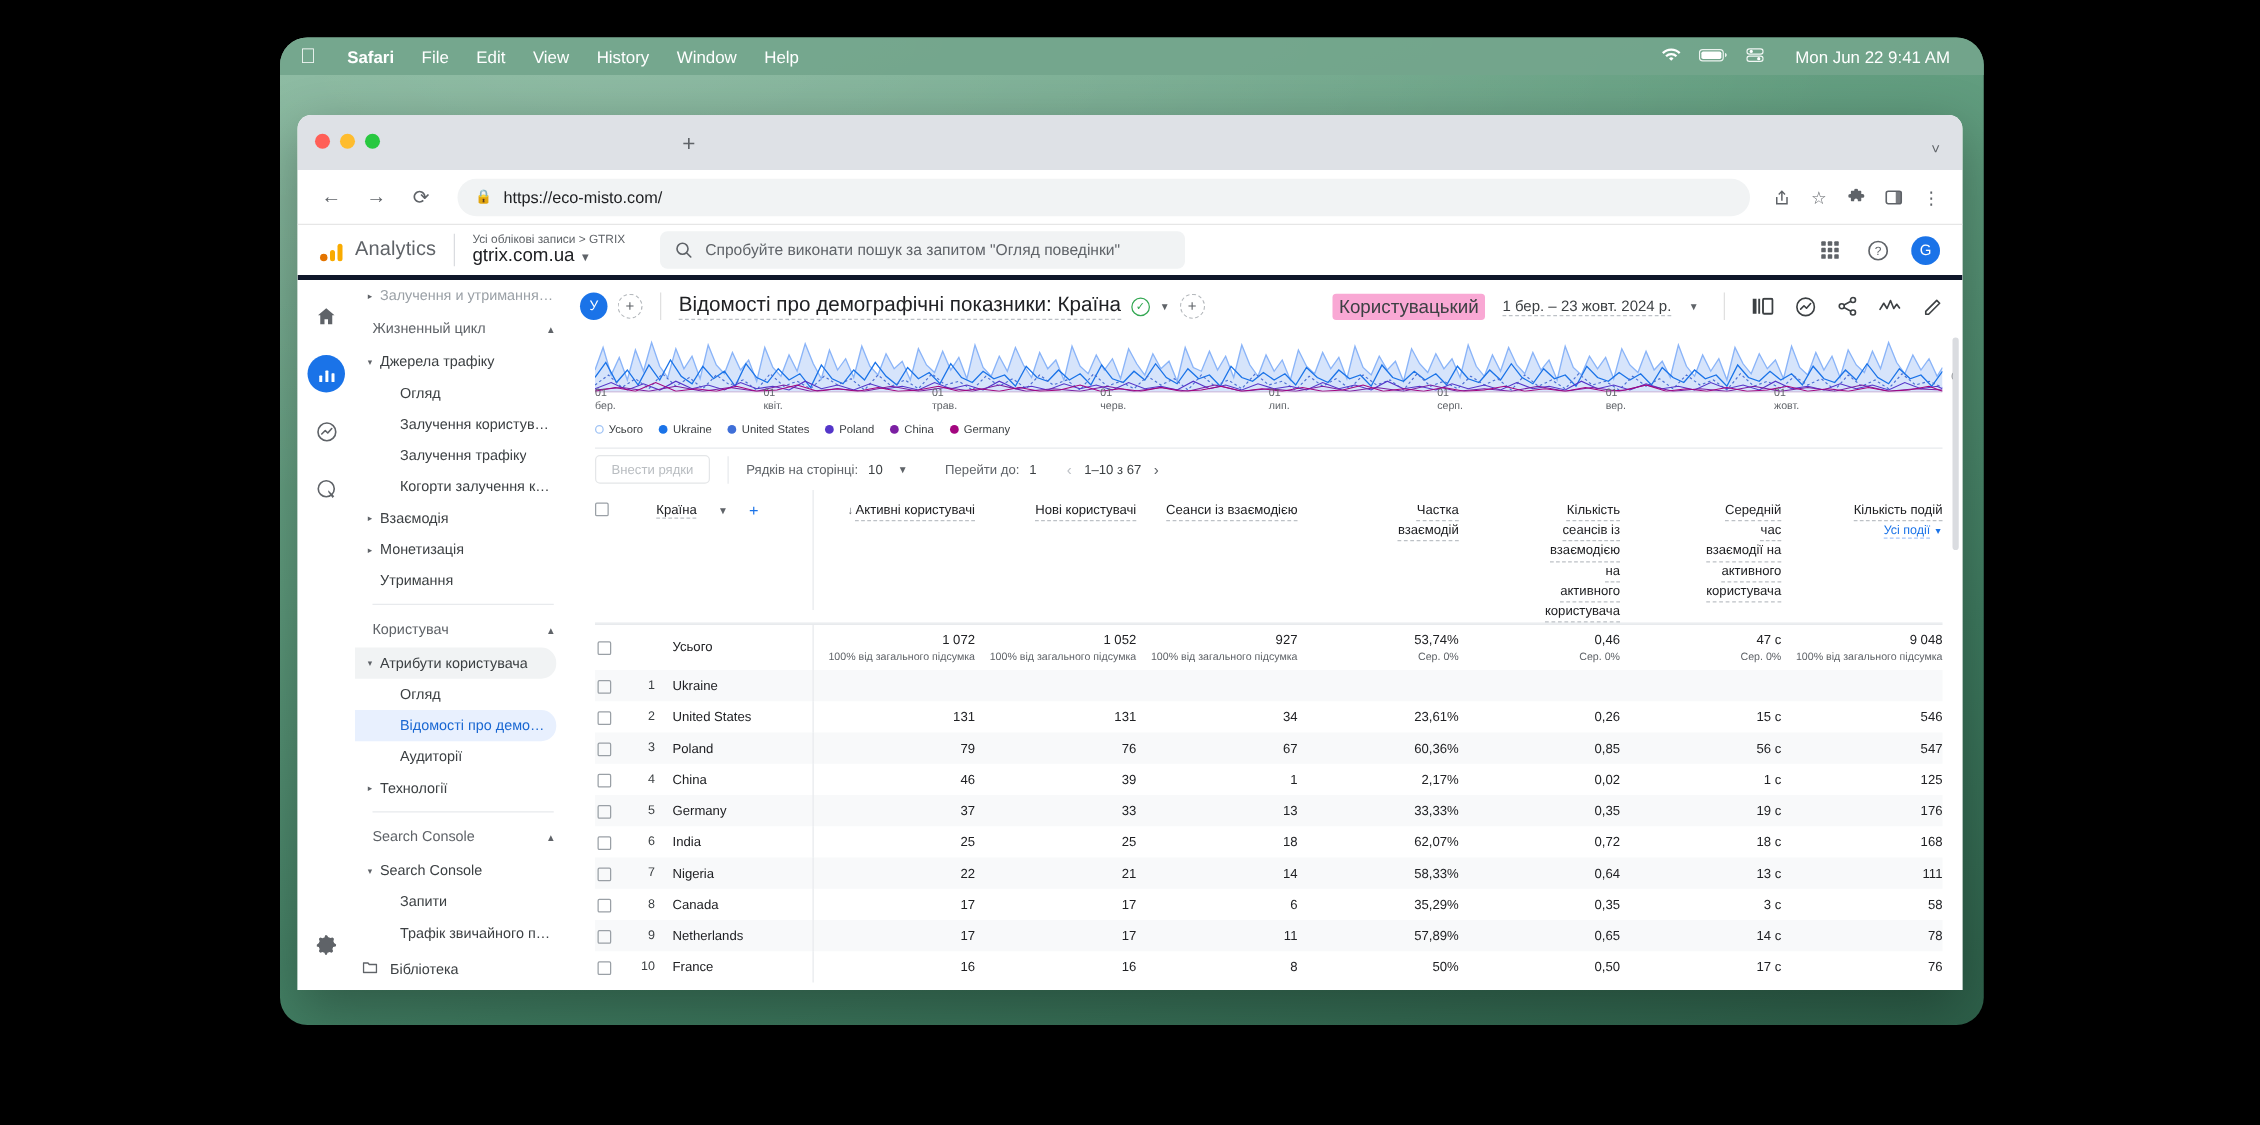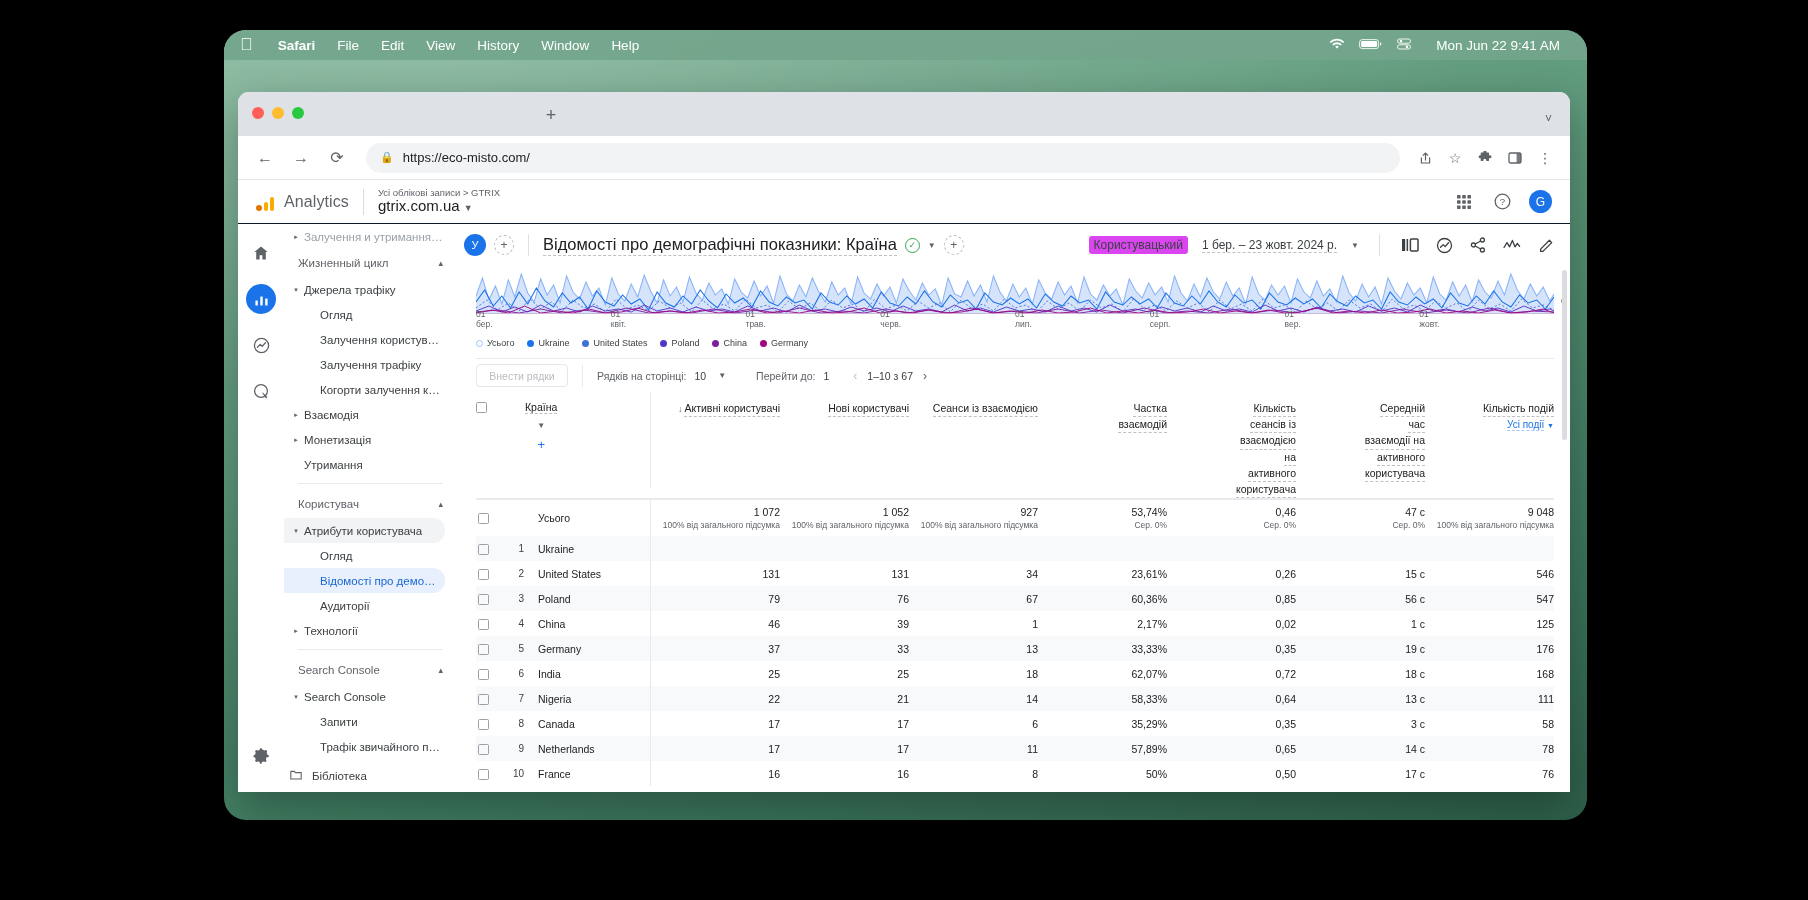--- a/index.html
+++ b/index.html
@@ -85,21 +85,21 @@
     font-size: 13px; color: #202124;
     margin: 0 8px;
   }
   .lock { font-size: 11px; color:#5f6368;}
   .omn-ic { width:26px;height:26px;display:flex;align-items:center;justify-content:center;
             color:#5f6368;font-size:14px; margin-left: 4px;}
 
   
   #ga-top {
     height: 44px; background:#fff; display:flex; align-items:center; padding: 0 14px;
-    border-bottom: 1px solid #0f172a;
+    border-bottom: 4px solid #0f172a;
   }
   .ga-logo { display:flex; align-items:flex-end; gap:2px; height:18px; margin-right:10px; margin-left:4px;}
   .ga-bar { width:4px; border-radius:2px; }
   .ga-bar.b1{height:9px;background:#f9ab00;}
   .ga-bar.b2{height:14px;background:#f9ab00;}
   .ga-bar.b3{height:6px;background:#e37400;border-radius:50%;width:6px;height:6px;}
   .ga-word { font-size:16px; color:#5f6368; letter-spacing:.1px; }
   .ga-div { width:1px;height:26px;background:#dadce0;margin:0 14px;}
   .acct-wrap{ display:flex; flex-direction:column; justify-content:center; line-height:1.1;}
   .acct-bread{ font-size:9.5px; color:#5f6368; }
@@ -159,21 +159,21 @@
   .rh-badge{ width:22px;height:22px;border-radius:50%;background:#1a73e8;color:#fff;font-size:11px;
              display:flex;align-items:center;justify-content:center;}
   .rh-plus{ width:20px;height:20px;border-radius:50%;border:1px dashed #b5b9bd;color:#5f6368;
             font-size:12px;display:flex;align-items:center;justify-content:center;}
   .rh-sep{ width:1px;height:22px;background:#e0e0e0;margin:0 6px;}
   .rh-title{ font-size:16.5px; color:#202124; border-bottom:1px dashed #bdc1c6; padding-bottom:1px;}
   .rh-check{ width:15px;height:15px;border-radius:50%;border:1.4px solid #34a853;color:#34a853;
              font-size:9px; display:flex;align-items:center;justify-content:center;}
   .rh-car{ font-size:8px;color:#5f6368;}
   .rh-right{ margin-left:auto; display:flex; align-items:center; gap: 14px;}
-  .rh-chip{ font-size:12px; color:#3c4043; background:#d946ef; border-radius:3px; padding:2px 5px;}
+  .rh-chip{ font-size:15px; color:#3c4043; background:#f9a8d4; border-radius:3px; padding:2px 5px;}
   .rh-date{ font-size:12px; color:#3c4043; border-bottom:1px dashed #bdc1c6;}
   .rh-ic{ color:#5f6368; font-size:14px; width:20px;height:20px;display:flex;align-items:center;
           justify-content:center;}
 
   
   #chart-wrap{ position:relative; padding: 0 16px 0 22px; height: 70px; }
   #chart-svg{ display:block; width:100%; height: 48px; }
   .axis-row{ display:flex; position:relative; height: 24px; margin-top:-4px; }
   .axis-tick{ position:absolute; font-size:8.5px; color:#5f6368; line-height:1.15; text-align:left;}
   .chart-zero{ position:absolute; right: 4px; top: 30px; font-size:9px; color:#5f6368;}
@@ -199,21 +199,21 @@
   .tb-car{ font-size:8px; color:#5f6368;}
   .pg-ic{ color:#5f6368; font-size:12px; padding:0 2px;}
   .pg-ic.dim{ color:#bdc1c6;}
 
   
   #tbl{ margin: 0 16px 0 22px; font-size: 10.5px; color:#202124;}
   .thead{ display:flex; border-bottom:1px solid #e8eaed; }
   .th-dim{ width: 175px; flex:none; display:flex; align-items:flex-start; padding-top: 9px; gap:8px;
            border-right:1px solid #e8eaed; height: 96px;}
   .ckbox{ width:11px;height:11px;border:1px solid #9aa0a6;border-radius:1.5px; flex:none; margin-top:1px;}
-  .th-dim-label{ display:flex; align-items:center; gap:7px; margin-left: 30px; flex-direction: column; }
+  .th-dim-label{ display:flex; align-items:center; gap:17px; margin-left: 30px; }
   .dashed{ border-bottom:1px dashed #bdc1c6; }
   .th-plus{ color:#1a73e8; font-size:13px; }
   .th-metrics{ flex:1; display:flex; }
   .th-m{ flex:1; text-align:right; padding: 9px 0 0 0; }
   .th-m .w{ display:inline-block; border-bottom:1px dashed #bdc1c6; line-height:1.45;}
   .th-m .sub{ display:block; color:#1a73e8; font-size:10px; margin-top:2px;}
   .th-m .sub .w2{ border-bottom:1px dashed #a8c7fa;}
   .th-m .arrow{ color:#5f6368; font-size:9px; margin-right:2px;}
 
   .trow{ display:flex; height: 25px; align-items:center; }
@@ -320,20 +320,27 @@
         <span class="ga-bar b3"></span>
         <span class="ga-bar b1"></span>
         <span class="ga-bar b2"></span>
       </span>
       <span class="ga-word">Analytics</span>
       <span class="ga-div"></span>
       <span class="acct-wrap">
         <span class="acct-bread">Усі облікові записи &gt; GTRIX</span>
         <span class="acct-name"><span>gtrix.com.ua</span> <span class="car">▼</span></span>
       </span>
+      <div id="ga-search">
+        <svg width="14" height="14" viewBox="0 0 14 14">
+            <circle cx="6" cy="6" r="4.4" fill="none" stroke="#5f6368" stroke-width="1.3"></circle>
+            <path d="M9.4 9.4 12.6 12.6" stroke="#5f6368" stroke-width="1.3" stroke-linecap="round"></path>
+          </svg>
+        <span>Спробуйте виконати пошук за запитом "Огляд поведінки"</span>
+      </div>
       <span class="ga-top-right">
         <span class="ga-top-ic">
           <svg width="16" height="16" viewBox="0 0 16 16">
               <g fill="#5f6368">
                 <rect x="1" y="1" width="3.6" height="3.6" rx=".7"></rect>
                 <rect x="6.2" y="1" width="3.6" height="3.6" rx=".7"></rect>
                 <rect x="11.4" y="1" width="3.6" height="3.6" rx=".7"></rect>
                 <rect x="1" y="6.2" width="3.6" height="3.6" rx=".7"></rect>
                 <rect x="6.2" y="6.2" width="3.6" height="3.6" rx=".7"></rect>
                 <rect x="11.4" y="6.2" width="3.6" height="3.6" rx=".7"></rect>

